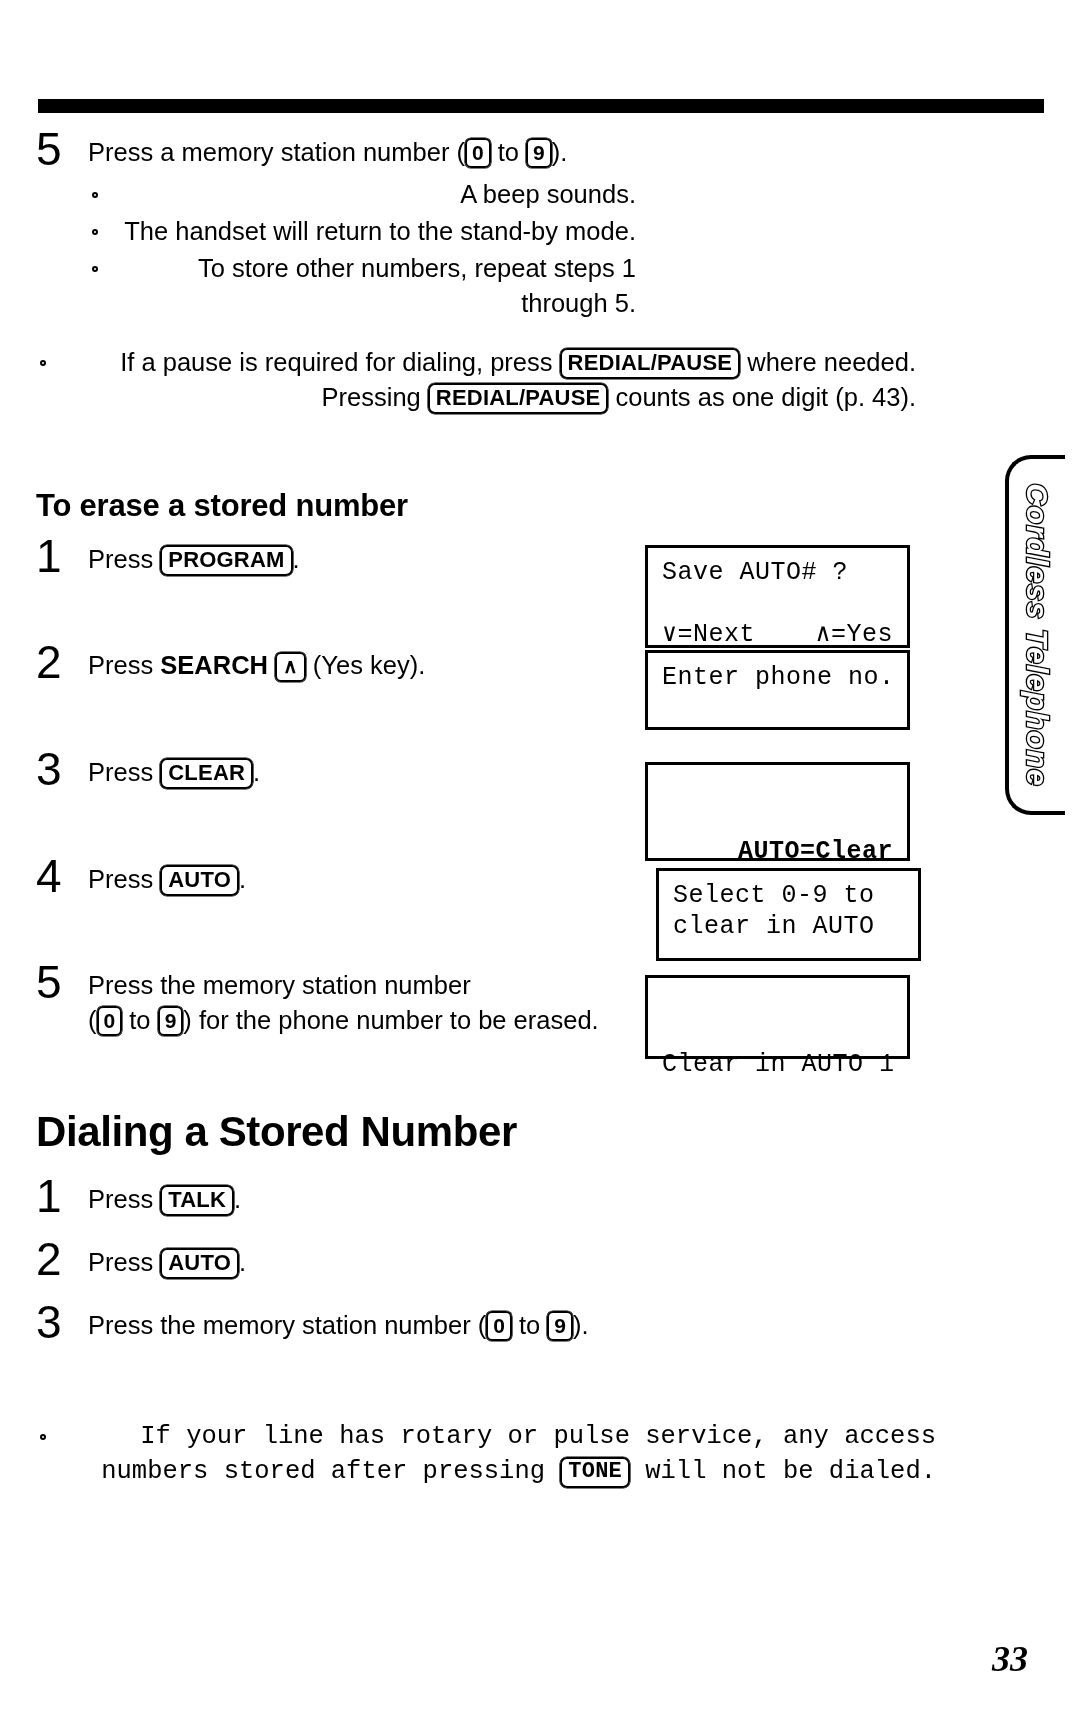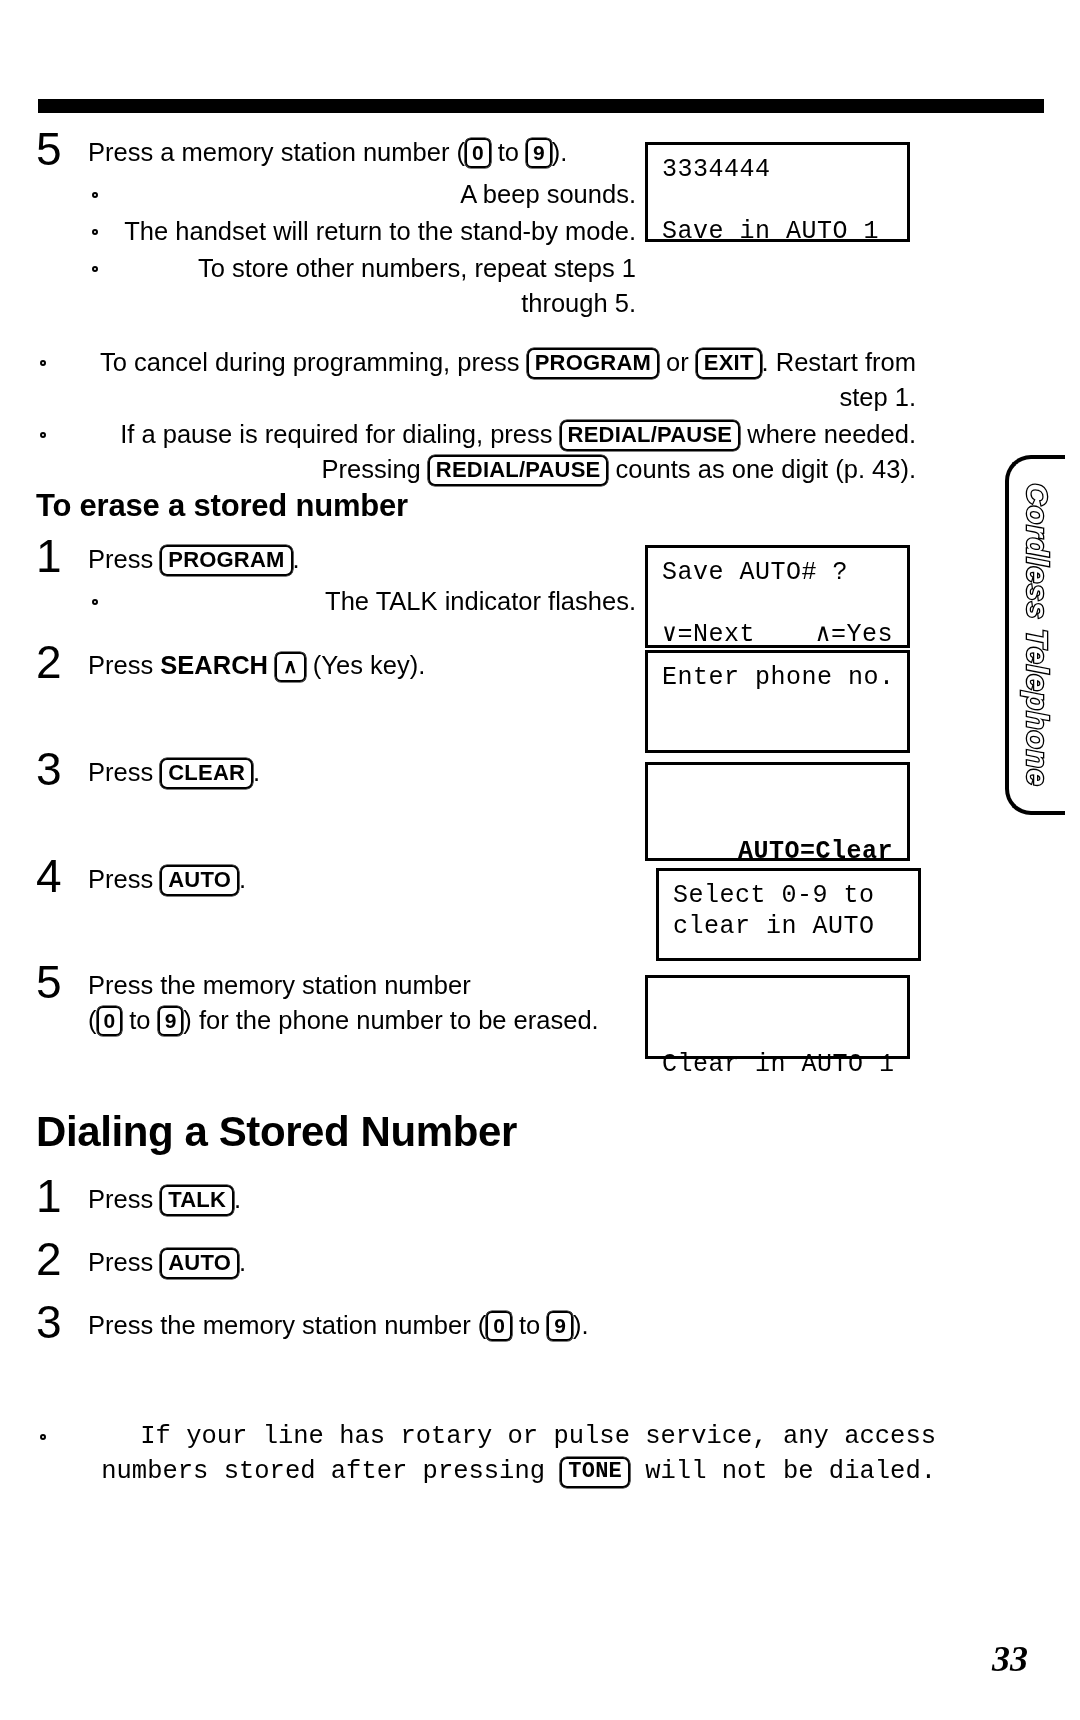--- a/index.html
+++ b/index.html
@@ -226,42 +226,33 @@
       <span>Press a memory station number (</span><span class="keynum">0</span><span> to </span><span class="keynum">9</span><span>).</span>
 
       <ul class="bul">
         <li>A beep sounds.</li>
         <li>The handset will return to the stand-by mode.</li>
         <li>To store other numbers, repeat steps 1 through 5.</li>
       </ul>
     </div>
   </div>
 
-  <div class="lcd" style="left:645px; top:142px; width:265px; height:100px;">
-    <span class="ln">3334444</span>
-    <span class="ln"></span>
-    <span class="ln">Save in AUTO 1</span>
-  </div>
 
   <div class="wide-col" style="top:338px;">
     <ul class="bul">
-      <li><span>To cancel during programming, press </span><span class="key">PROGRAM</span><span> or </span><span class="key">EXIT</span><span>. Restart from step 1.</span></li>
       <li><span>If a pause is required for dialing, press </span><span class="key">REDIAL/PAUSE</span><span> where needed. Pressing </span><span class="key">REDIAL/PAUSE</span><span> counts as one digit (p. 43).</span></li>
     </ul>
   </div>
 
   <div class="h-sub" style="position:absolute; left:36px; top:488px;">To erase a stored number</div>
 
   <div class="step" style="position:absolute; left:36px; top:542px; width:600px;">
     <div class="step-num">1</div>
     <div class="step-body">
       <span>Press </span><span class="key">PROGRAM</span><span>.</span>
-      <ul class="bul">
-        <li>The TALK indicator flashes.</li>
-      </ul>
     </div>
   </div>
 
   <div class="step" style="position:absolute; left:36px; top:648px; width:600px;">
     <div class="step-num">2</div>
     <div class="step-body">
       <span>Press </span><span class="bold">SEARCH</span>
       <span class="keyarrow">∧</span><span> (Yes key).</span>
     </div>
   </div>
@@ -289,21 +280,21 @@
 
   <div class="lcd" style="left:645px; top:545px; width:265px; height:103px;">
     <span class="ln">Save AUTO# ?</span>
     <span class="ln"></span>
     <span class="ln spread">
       <span>∨=Next</span>
       <span>∧=Yes</span>
     </span>
   </div>
 
-  <div class="lcd" style="left:645px; top:650px; width:265px; height:103px;">
+  <div class="lcd" style="left:645px; top:650px; width:265px; height:80px;">
     <span class="ln">Enter phone no.</span>
     <span class="ln"></span>
     <span class="ln"></span>
   </div>
 
   <div class="lcd" style="left:645px; top:762px; width:265px; height:99px;font-weight:bold;">
     <span class="ln"></span>
     <span class="ln"></span>
     <span class="ln right">AUTO=Clear</span>
   </div>

